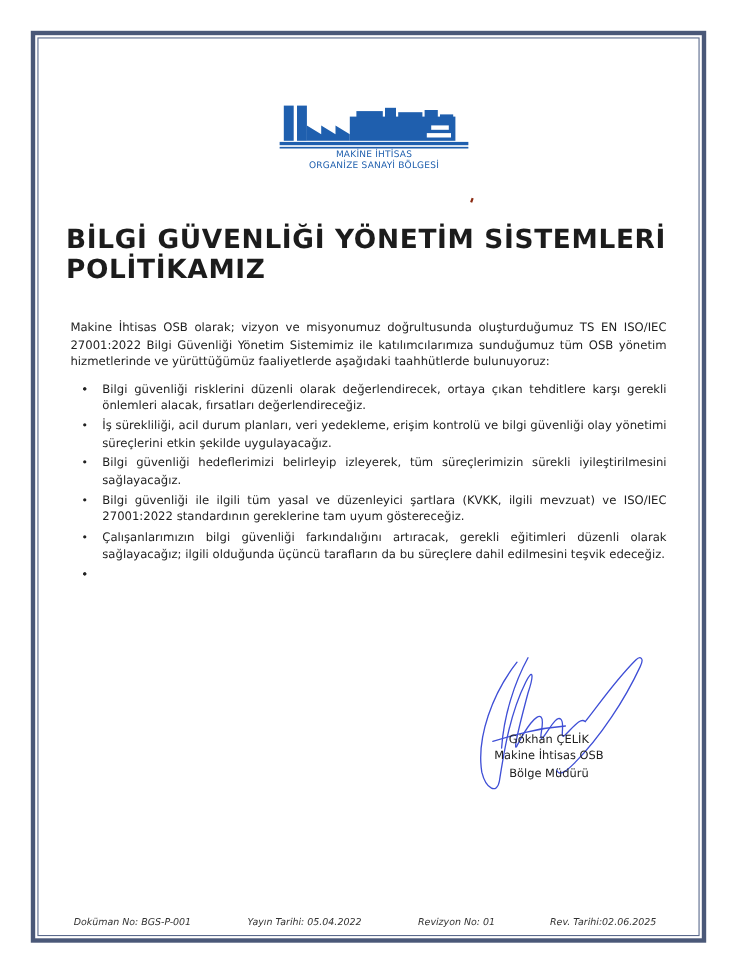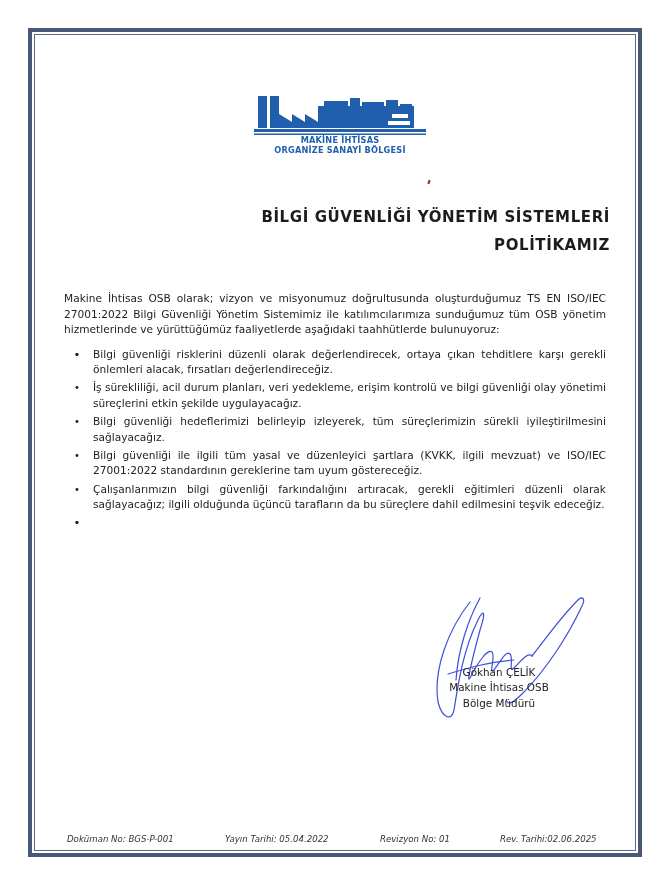--- a/index.html
+++ b/index.html
@@ -7,30 +7,30 @@
          font-family: "DejaVu Sans", sans-serif; color: #1a1a1a; }
 
   .frame-outer { position: absolute; left: 28px; top: 28px; width: 614px; height: 829px;
                  box-sizing: border-box; border: 4px solid #4a5878; }
   .frame-inner { position: absolute; left: 34px; top: 34px; width: 602px; height: 817px;
                  box-sizing: border-box; border: 1.5px solid #5b6a8c; }
 
   .logo { position: absolute; left: 254px; top: 92px; width: 172px; height: 70px; }
   .logo svg { display: block; }
   .logo-line1, .logo-line2 { position: absolute; left: 0; width: 172px; text-align: center;
-             font-family: "DejaVu Sans", sans-serif; font-weight: bold; font-size: 8.2px;
+             font-family: "DejaVu Sans", sans-serif; font-weight: normal; font-size: 8.2px;
              color: #1f5fae; letter-spacing: 0.2px; }
   .logo-line1 { top: 43px; }
   .logo-line2 { top: 53px; }
 
   .red-mark { position: absolute; left: 428px; top: 180px; width: 2px; height: 4px;
               background: #8b2a10; transform: rotate(20deg); }
 
-  .title { position: absolute; left: 60px; top: 203px; width: 550px; text-align: right;
-           font-family: "DejaVu Sans", sans-serif; font-weight: bold; font-size: 15px;
+  .title { position: absolute; left: 60px; top: 203px; width: 550px; text-align: left;
+           font-family: "DejaVu Sans", sans-serif; font-weight: bold; font-size: 24px;
            line-height: 28px; color: #1c1c1c; letter-spacing: 0.6px; }
 
   .content { position: absolute; left: 64px; top: 291px; width: 542px;
              font-size: 10.6px; line-height: 15.6px; color: #222; }
   .intro { margin: 0 0 9px 0; text-align: justify; text-align-last: left; }
   ul.commitments { list-style: none; margin: 0; padding: 0; }
   ul.commitments li { position: relative; padding-left: 29px; margin-bottom: 2.5px;
                       text-align: justify; }
   ul.commitments li .bullet { position: absolute; left: 10px; top: 0; font-size: 10px; }
 

